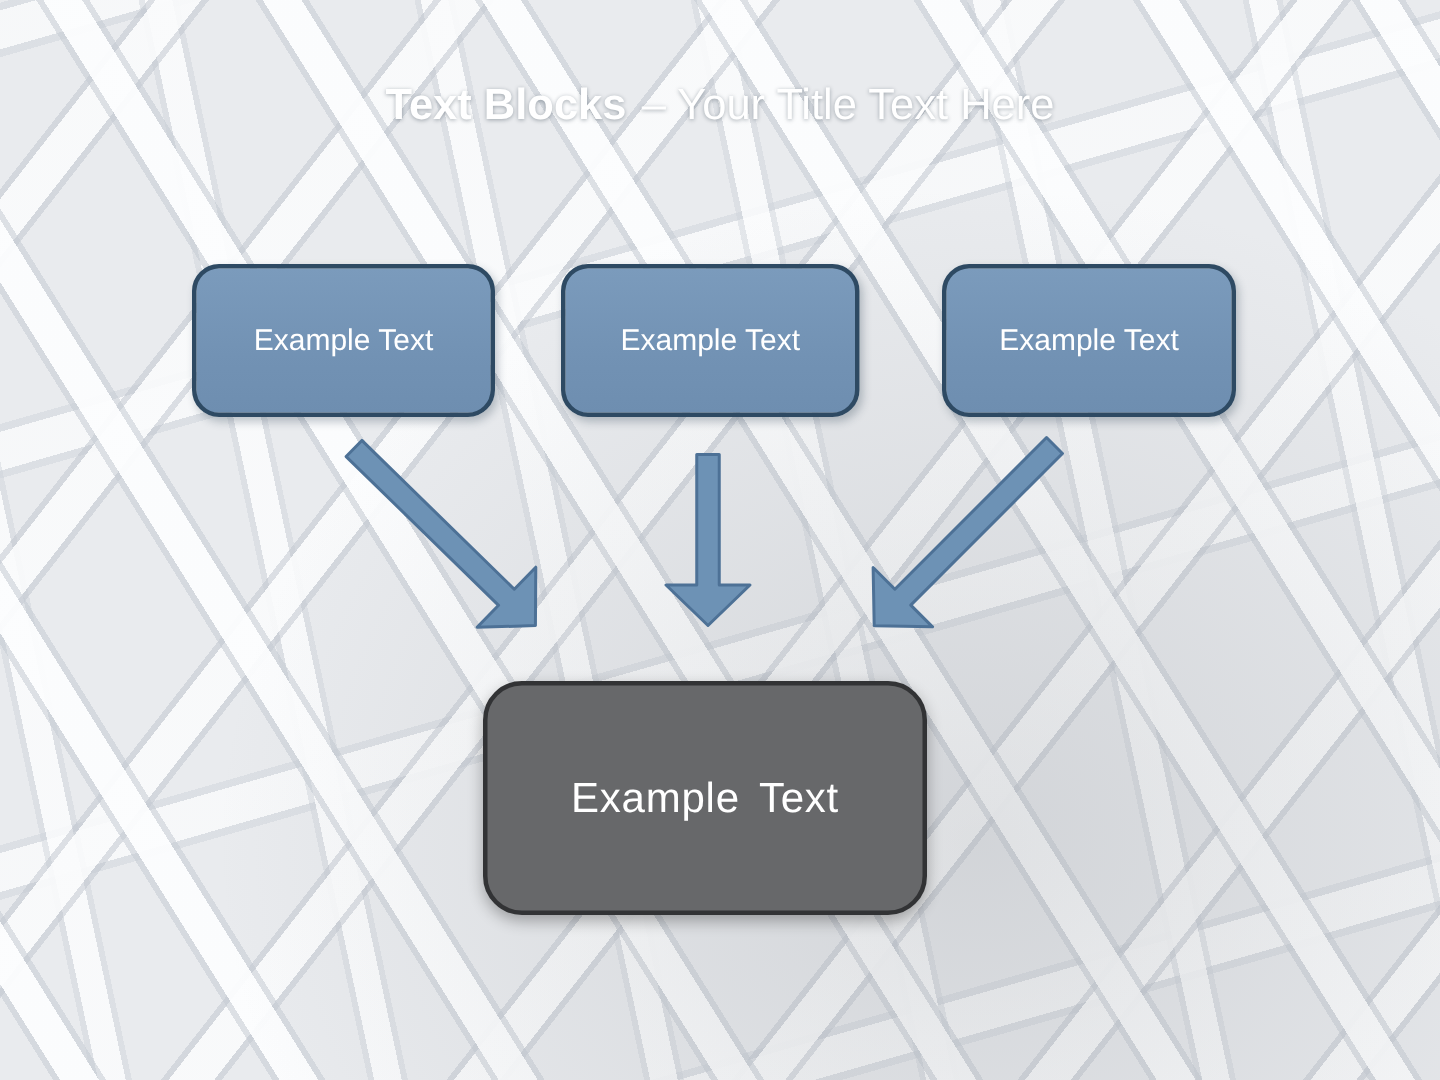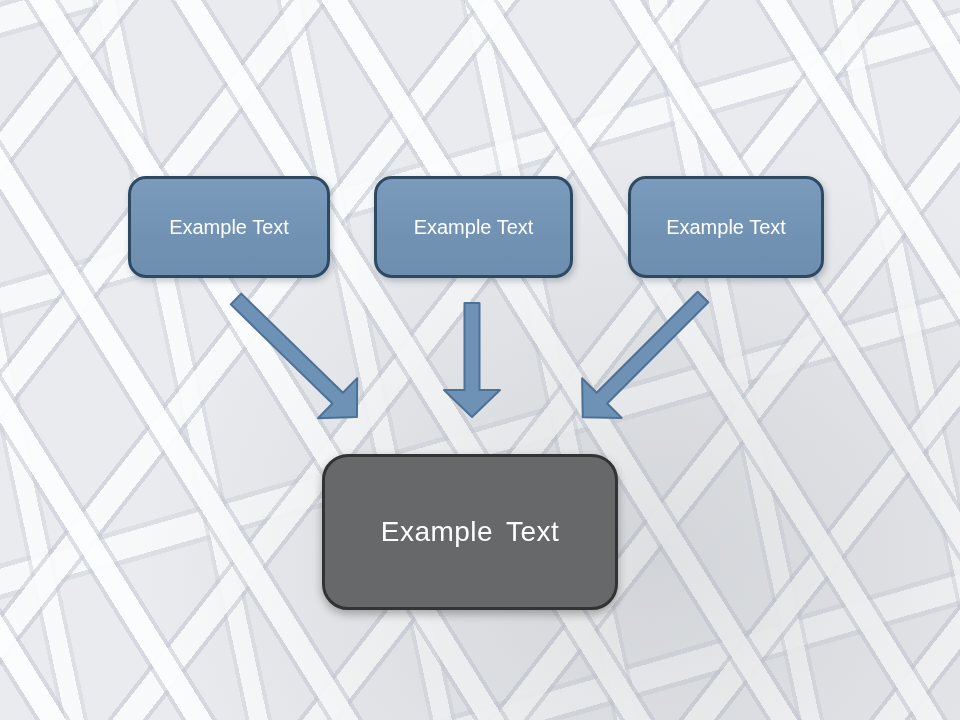--- a/index.html
+++ b/index.html
@@ -82,20 +82,23 @@
 </style>
 </head>
 <body>
 
 <div class="slide">
 
   <div class="photo-bg"></div>
 
   <div class="header-band"></div>
 
+  <div class="slide-title">
+    <span class="t-bold">Text Blocks</span><span class="t-regular">– Your Title Text Here</span>
+  </div>
 
   <div class="top-box b1">
     <span>Example Text</span>
   </div>
   <div class="top-box b2">
     <span>Example Text</span>
   </div>
   <div class="top-box b3">
     <span>Example Text</span>
   </div>

